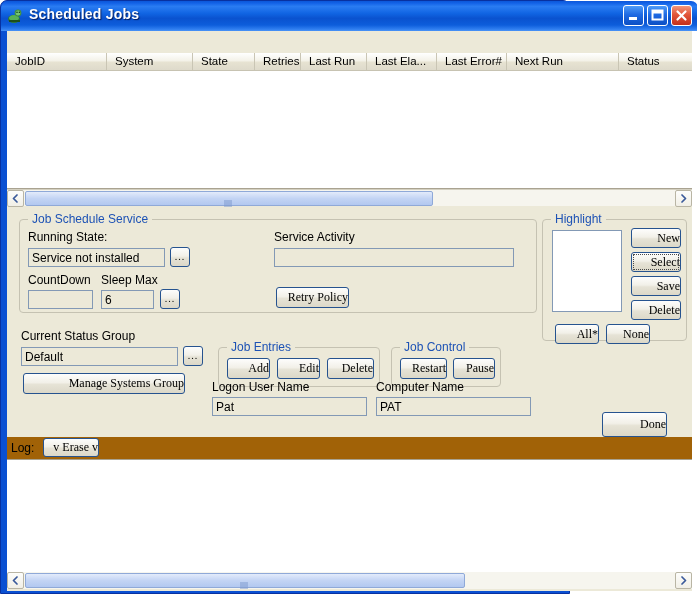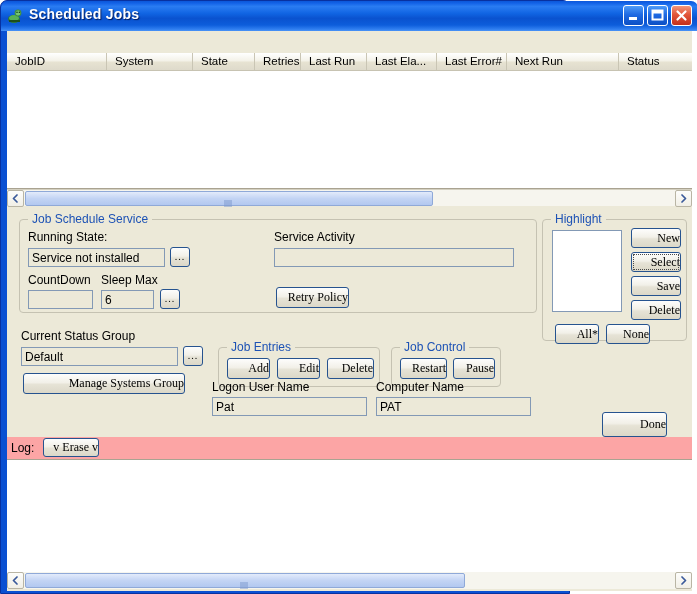--- a/index.html
+++ b/index.html
@@ -221,21 +221,21 @@
     position: absolute;
     box-sizing: border-box;
     background: #ffffff;
     border: 1px solid #8399b5;
   }
 
   
   #logbar {
     position: absolute; left: 0; top: 406px;
     width: 685px; height: 22px;
-    background: #fca5a5;
+    background: #a16207;
   }
   #logtext {
     position: absolute; left: 0; top: 428px;
     width: 685px; height: 113px;
     background: #ffffff;
     border-top: 1px solid #a9a391;
     box-sizing: border-box;
   }
 </style>
 </head>

